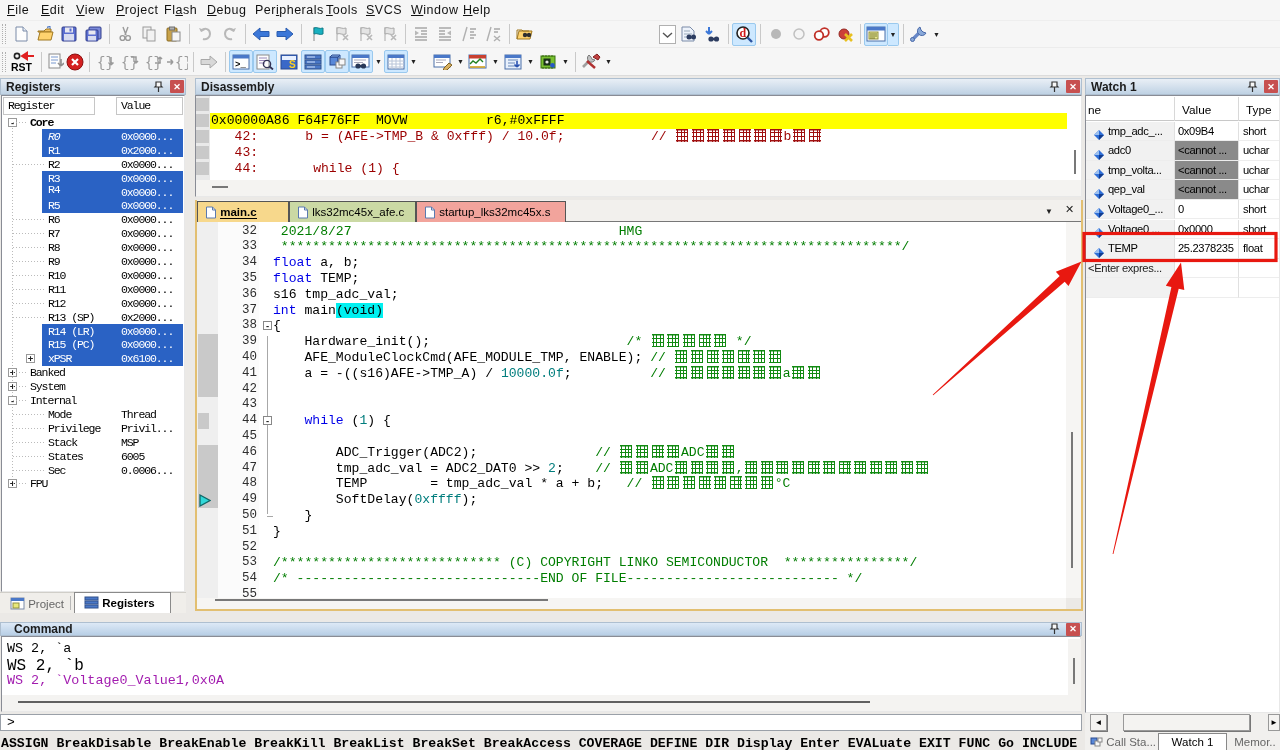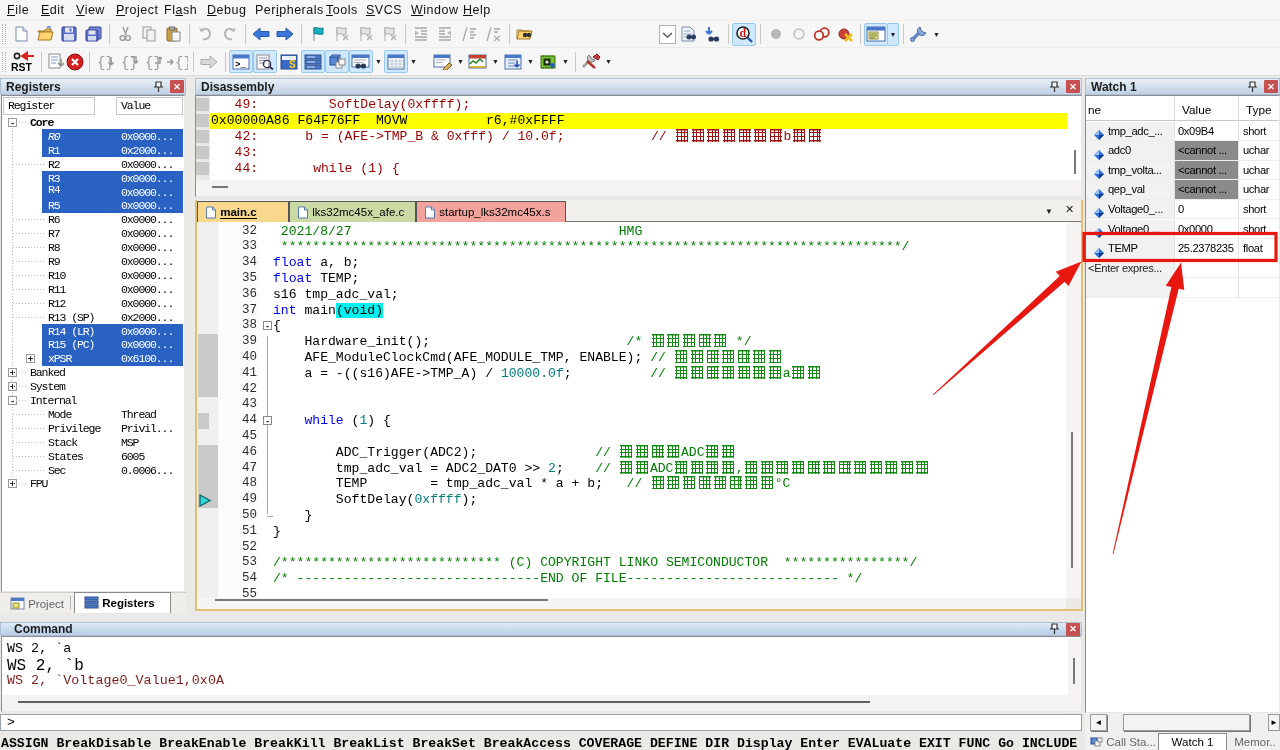--- a/index.html
+++ b/index.html
@@ -555,21 +555,20 @@
           <path d="M3 1h5v4l1 1H2l1-1zM5.5 6v5" stroke="#333" fill="#f8f8f8" stroke-width="1.2"></path>
         </svg></span><span class="closeb">✕</span></div>
     <div class="abs sunk" style="left:0;top:17px;width:887px;height:102px"></div>
     <div class="abs" style="left:1px;top:18px;width:14px;height:84px;background:#e9e9e9"></div>
     <div class="abs" style="left:1px;top:20px;width:13px;height:13px;background:#c9c9c9"></div>
     <div class="abs" style="left:1px;top:36px;width:13px;height:13px;background:#c9c9c9"></div>
     <div class="abs" style="left:1px;top:52px;width:13px;height:13px;background:#c9c9c9"></div>
     <div class="abs" style="left:1px;top:68px;width:13px;height:13px;background:#c9c9c9"></div>
     <div class="abs" style="left:1px;top:84px;width:13px;height:13px;background:#c9c9c9"></div>
     <div class="abs" style="left:15px;top:35px;width:857px;height:15.5px;background:#ffff00"></div>
-    <div class="abs mono" style="left:16px;top:18.5px;font-size:13.1px;line-height:15.5px;white-space:pre;color:#9b0000">   49:         SoftDelay(0xffff);</div>
     <div class="abs mono" style="left:16px;top:34.5px;font-size:13.1px;line-height:15.5px;white-space:pre;color:#000">0x00000A86 F64F76FF  MOVW          r6,#0xFFFF</div>
     <div class="abs mono" style="left:16px;top:50.5px;font-size:13.1px;line-height:15.5px;white-space:pre;color:#9b0000">   42:      b = (AFE-&gt;TMP_B &amp; 0xfff) / 10.0f;<span style="position:absolute;left:440px">// <i class="cnr"></i><i class="cnr"></i><i class="cnr"></i><i class="cnr"></i><i class="cnr"></i><i class="cnr"></i><i class="cnr"></i>b<i class="cnr"></i><i class="cnr"></i></span></div>
     <div class="abs mono" style="left:16px;top:66.5px;font-size:13.1px;line-height:15.5px;white-space:pre;color:#9b0000">   43:</div>
     <div class="abs mono" style="left:16px;top:82.5px;font-size:13.1px;line-height:15.5px;white-space:pre;color:#9b0000">   44:       while (1) {</div>
     <div class="abs" style="left:879px;top:72px;width:2px;height:24px;background:#787878"></div>
     <div class="abs" style="left:1px;top:102px;width:885px;height:16px;background:#f4f3f1"></div>
     <div class="abs" style="left:17px;top:108px;width:16px;height:2px;background:#787878"></div>
   </div>
 <div class="abs" style="left:195px;top:200px;width:888px;height:411px">
     <div class="abs" style="left:0;top:0;width:2px;height:411px;background:#e2bf71"></div>
@@ -754,21 +753,21 @@
     <div class="wcell" style="left:89px;top:200.3px;width:64px;background:#fff;border-left:1px solid #e0e0e0"></div>
     <div class="wcell" style="left:153px;top:200.3px;width:41px;background:#fff;border-left:1px solid #e0e0e0"></div>
   </div>
 <div class="abs" style="left:0;top:622px;width:1082px;height:92px">
     <div class="ptitle blue" style="height:14px;padding-left:13px">Command<span class="pin"><svg width="11" height="12" viewBox="0 0 11 12">
           <path d="M3 1h5v4l1 1H2l1-1zM5.5 6v5" stroke="#333" fill="#f8f8f8" stroke-width="1.2"></path>
         </svg></span><span class="closeb">✕</span></div>
     <div class="abs sunk" style="left:1px;top:14px;width:1080px;height:76px"></div>
     <div class="abs mono" style="left:7px;top:19px;font-size:13.4px;color:#000;white-space:pre">WS 2, `a</div>
     <div class="abs mono" style="left:7px;top:35px;font-size:16px;color:#000;white-space:pre">WS 2, `b</div>
-    <div class="abs mono" style="left:7px;top:51px;font-size:13.4px;color:#7f1d1d;white-space:pre">WS 2, `Voltage0_Value1,0x0A</div>
+    <div class="abs mono" style="left:7px;top:51px;font-size:13.4px;color:#a21caf;white-space:pre">WS 2, `Voltage0_Value1,0x0A</div>
     <div class="abs" style="left:2px;top:73px;width:1066px;height:16px;background:#f4f3f1"></div>
     <div class="abs" style="left:18px;top:79px;width:852px;height:2px;background:#606060"></div>
     <div class="abs" style="left:1068px;top:17px;width:13px;height:72px;background:#f4f3f1"></div>
     <div class="abs" style="left:1073px;top:36px;width:2px;height:26px;background:#787878"></div>
   </div>
 <div class="abs mono" style="left:0;top:714px;width:1082px;height:17px;background:#fff;border:1px solid #9aa0a8;font-size:13px;line-height:15px;padding-left:6px">&gt;</div>
 <div class="abs mono" style="left:1px;top:736px;width:1084px;height:14px;overflow:hidden;font-size:13.2px;font-weight:bold;color:#000;white-space:pre">ASSIGN BreakDisable BreakEnable BreakKill BreakList BreakSet BreakAccess COVERAGE DEFINE DIR Display Enter EVALuate EXIT FUNC Go INCLUDE</div>
 <div class="abs" style="left:1085px;top:713px;width:195px;height:20px;background:#f1f0ee">
     <span class="abs" style="left:5px;top:1px;width:17px;height:17px;background:#f4f3f1;border:1px solid #999;box-shadow:1px 1px 0 #777;font-size:8px;text-align:center;line-height:16px">◄</span>
     <span class="abs" style="left:38px;top:1px;width:127px;height:17px;background:#f4f3f1;border:1px solid #999;box-shadow:1px 1px 0 #777"></span>

